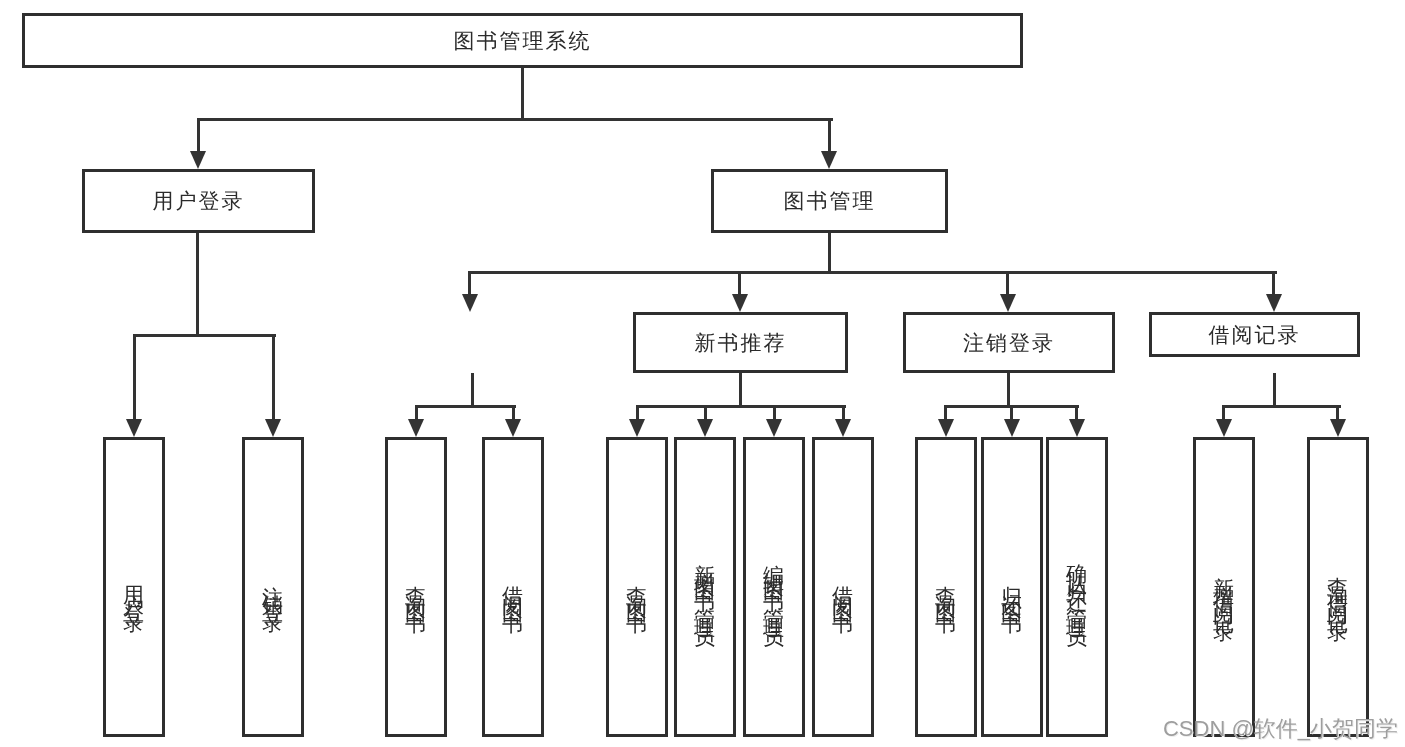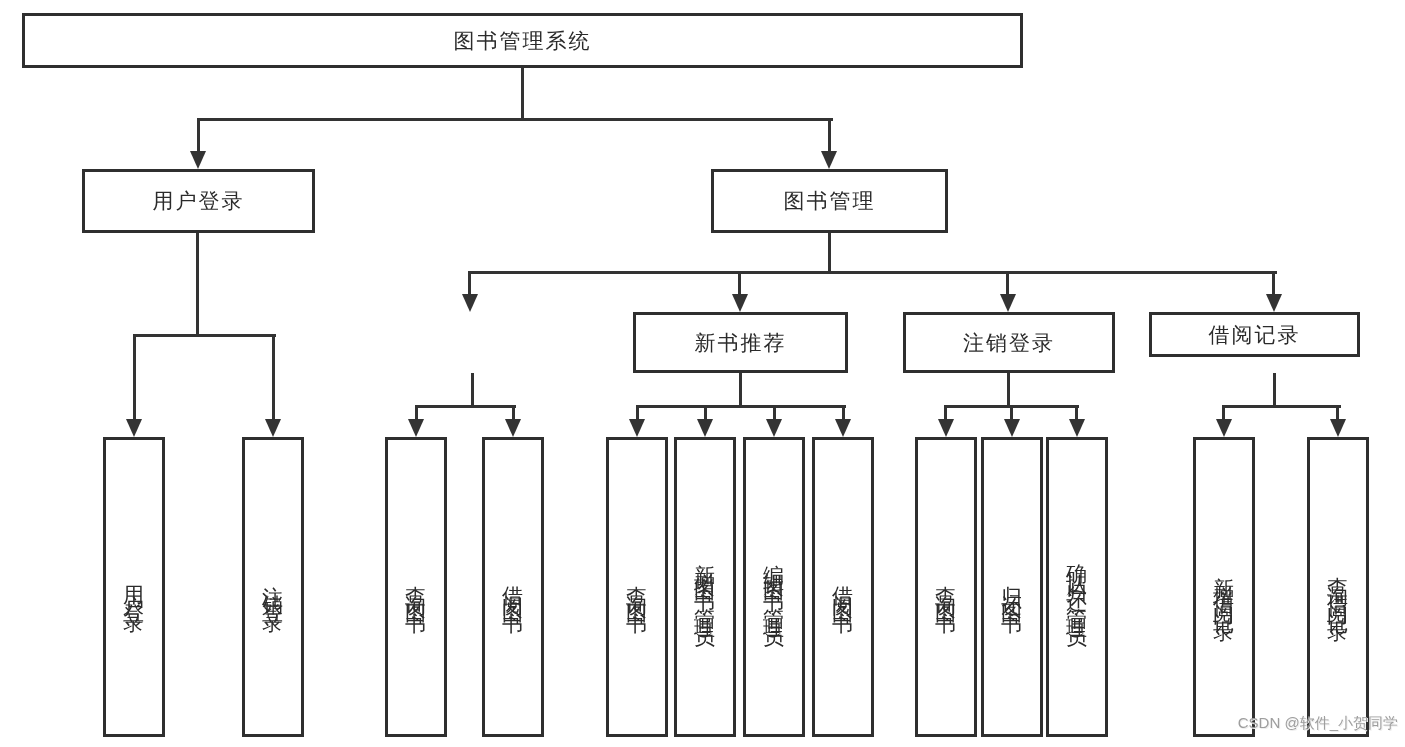--- a/index.html
+++ b/index.html
@@ -52,21 +52,21 @@
     width: 0;
     height: 0;
     border-left: 8px solid transparent;
     border-right: 8px solid transparent;
     border-top: 18px solid var(--line, #333333);
   }
   .watermark {
     position: absolute;
     right: 7px;
     top: 714px;
-    font-size: 15px;
+    font-size: 22px;
     color: var(--wm, #9e9e9e);
     text-shadow: 1px 1px 0 #eeeeee;
     z-index: 10;
     white-space: nowrap;
   }
 </style>
 </head>
 <body>
 
 <div id="canvas" style="--line: #333333; --border: #2f2f2f; --text: #2b2b2b; --wm: #9e9e9e; --bg: #ffffff;">

